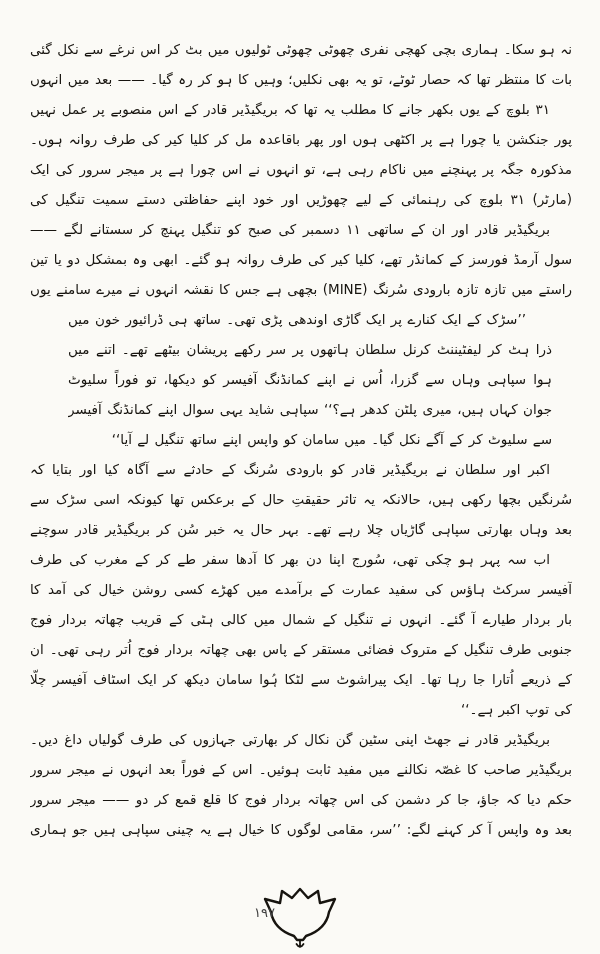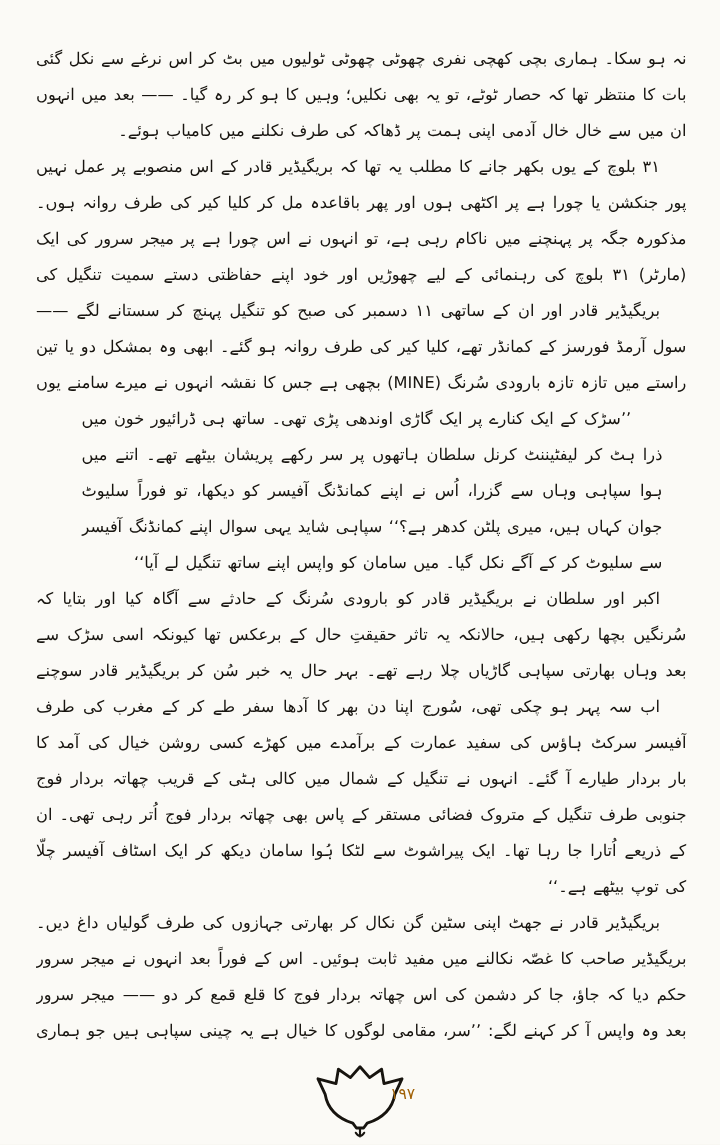--- a/index.html
+++ b/index.html
@@ -46,37 +46,36 @@
   .ornament{
     position:absolute;
     top:884px;left:50%;
     width:92px;height:66px;
     transform:translateX(-50%);
   }
   .ornament svg{display:block;width:92px;height:66px;}
   .page-num{
     position:absolute;
     top:21px;left:0;right:0;
-    text-align:right;
+    text-align:left;
     font-size:13px;
-    color:#a16207;
+    color:#404040;
     direction:rtl;
   }
 </style>
 </head>
 <body>
 
 <div class="page">
 
   <div class="text-block">
 
     <div class="para">
       <div class="line">نہ ہو سکا۔ ہماری بچی کھچی نفری چھوٹی چھوٹی ٹولیوں میں بٹ کر اس نرغے سے نکل گئی —— دوسرا گروہ جو جمال پور میں بیٹھا اس</div>
       <div class="line">بات کا منتظر تھا کہ حصار ٹوٹے، تو یہ بھی نکلیں؛ وہیں کا ہو کر رہ گیا۔ —— بعد میں انہوں نے وہیں اپنے آپ کو دشمن کے حوالے کر دیا۔</div>
-      <div class="line end">ان میں سے خال خال آدمی اپنی ہمت پر ڈھاکہ کی طرف نکلنے میں کامیاب ہوئے۔</div>
     </div>
 
     <div class="para">
       <div class="line first">۳۱ بلوچ کے یوں بکھر جانے کا مطلب یہ تھا کہ بریگیڈیر قادر کے اس منصوبے پر عمل نہیں ہو سکتا تھا کہ دونوں بٹالینیں مادھو</div>
       <div class="line">پور جنکشن یا چورا ہے پر اکٹھی ہوں اور پھر باقاعدہ مل کر کلیا کیر کی طرف روانہ ہوں۔ جب بریگیڈیر قادر نے دیکھا کہ ۳۱ بلوچ</div>
       <div class="line">مذکورہ جگہ پر پہنچنے میں ناکام رہی ہے، تو انہوں نے اس چورا ہے پر میجر سرور کی ایک کمپنی اور میجر ای جی شاہ کی ہلکی تو پیں</div>
       <div class="line end">(مارٹر) ۳۱ بلوچ کی رہنمائی کے لیے چھوڑیں اور خود اپنے حفاظتی دستے سمیت تنگیل کی طرف روانہ ہو گئے۔</div>
     </div>
 
     <div class="para">
@@ -98,21 +97,21 @@
       <div class="line">سُرنگیں بچھا رکھی ہیں، حالانکہ یہ تاثر حقیقتِ حال کے برعکس تھا کیونکہ اسی سڑک سے ہمارے کئی جوان گزر رہے تھے اور تھوڑی دیر</div>
       <div class="line end">بعد وہاں بھارتی سپاہی گاڑیاں چلا رہے تھے۔ بہر حال یہ خبر سُن کر بریگیڈیر قادر سوچنے لگے کہ اب انہیں کیا کرنا چاہیے؟</div>
     </div>
 
     <div class="para">
       <div class="line first">اب سہ پہر ہو چکی تھی، سُورج اپنا دن بھر کا آدھا سفر طے کر کے مغرب کی طرف روانہ ہو چکا تھا۔ بریگیڈیر قادر اور ان کے چند اسٹاف</div>
       <div class="line">آفیسر سرکٹ ہاؤس کی سفید عمارت کے برآمدے میں کھڑے کسی روشن خیال کی آمد کا انتظار کر رہے تھے۔ اتنے میں اچانک دشمن کے</div>
       <div class="line">بار بردار طیارے آ گئے۔ انہوں نے تنگیل کے شمال میں کالی ہٹی کے قریب چھاتہ بردار فوج اتارنا شروع کر دی۔ دوسری طرف نگاہ ڈالی</div>
       <div class="line">جنوبی طرف تنگیل کے متروک فضائی مستقر کے پاس بھی چھاتہ بردار فوج اُتر رہی تھی۔ ان کے ساتھ ضروری جنگی سامان بھی پیراشوٹ</div>
       <div class="line">کے ذریعے اُتارا جا رہا تھا۔ ایک پیراشوٹ سے لٹکا ہُوا سامان دیکھ کر ایک اسٹاف آفیسر چلّا اٹھا: ’’ارے! یہ تو تین اعشاریہ سات دہانے</div>
-      <div class="line end">کی توپ بیٹھے ہے۔‘‘</div>
+      <div class="line end">کی توپ اکبر ہے۔‘‘</div>
     </div>
 
     <div class="para">
       <div class="line first">بریگیڈیر قادر نے جھٹ اپنی سٹین گن نکال کر بھارتی جہازوں کی طرف گولیاں داغ دیں۔ یہ گولیاں اپنے ٹارگٹ تک تو کیا پہنچتیں</div>
       <div class="line">بریگیڈیر صاحب کا غصّہ نکالنے میں مفید ثابت ہوئیں۔ اس کے فوراً بعد انہوں نے میجر سرور کو (جو مادھو پور سے تنگیل پہنچ چکے تھے)</div>
       <div class="line">حکم دیا کہ جاؤ، جا کر دشمن کی اس چھاتہ بردار فوج کا قلع قمع کر دو —— میجر سرور فوراً حکم کی تعمیل کے لیے روانہ ہو گئے — آدھ گھنٹہ</div>
       <div class="line">بعد وہ واپس آ کر کہنے لگے: ’’سر، مقامی لوگوں کا خیال ہے یہ چینی سپاہی ہیں جو ہماری امداد کو آئے ہیں‘‘، اگرچہ یہ خبر ہمارے جذباتی</div>
     </div>
 
   </div>

